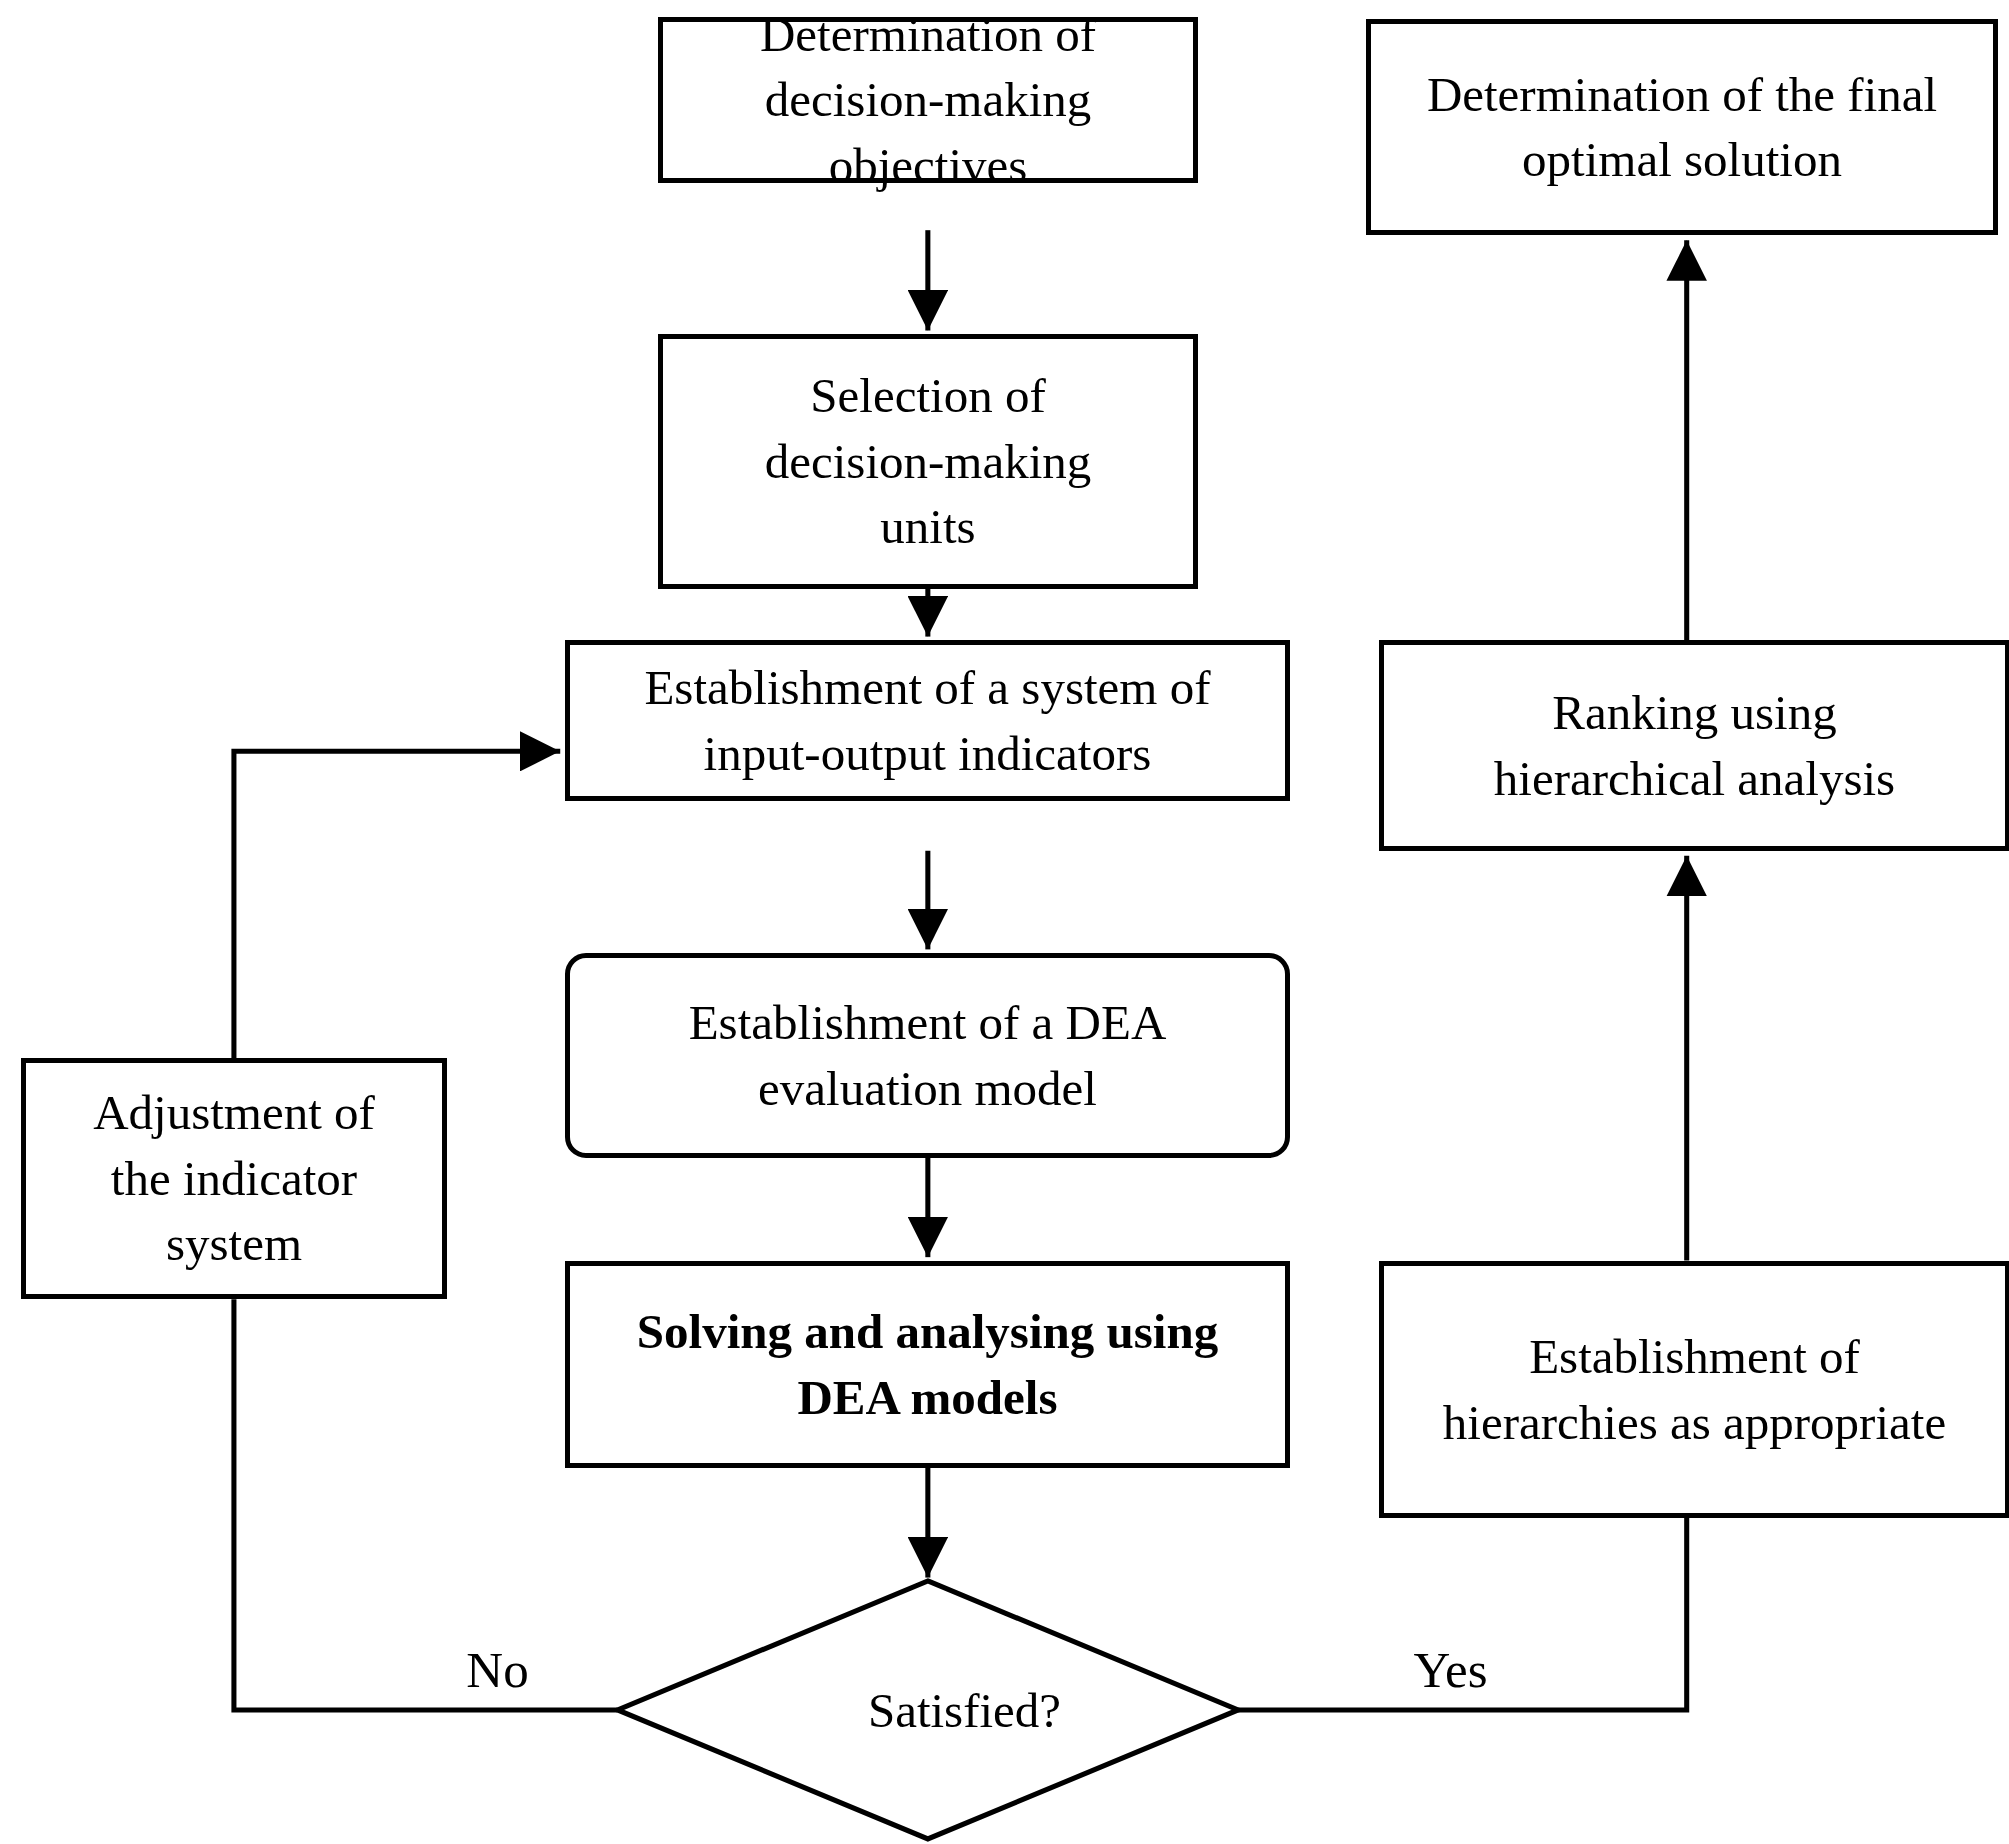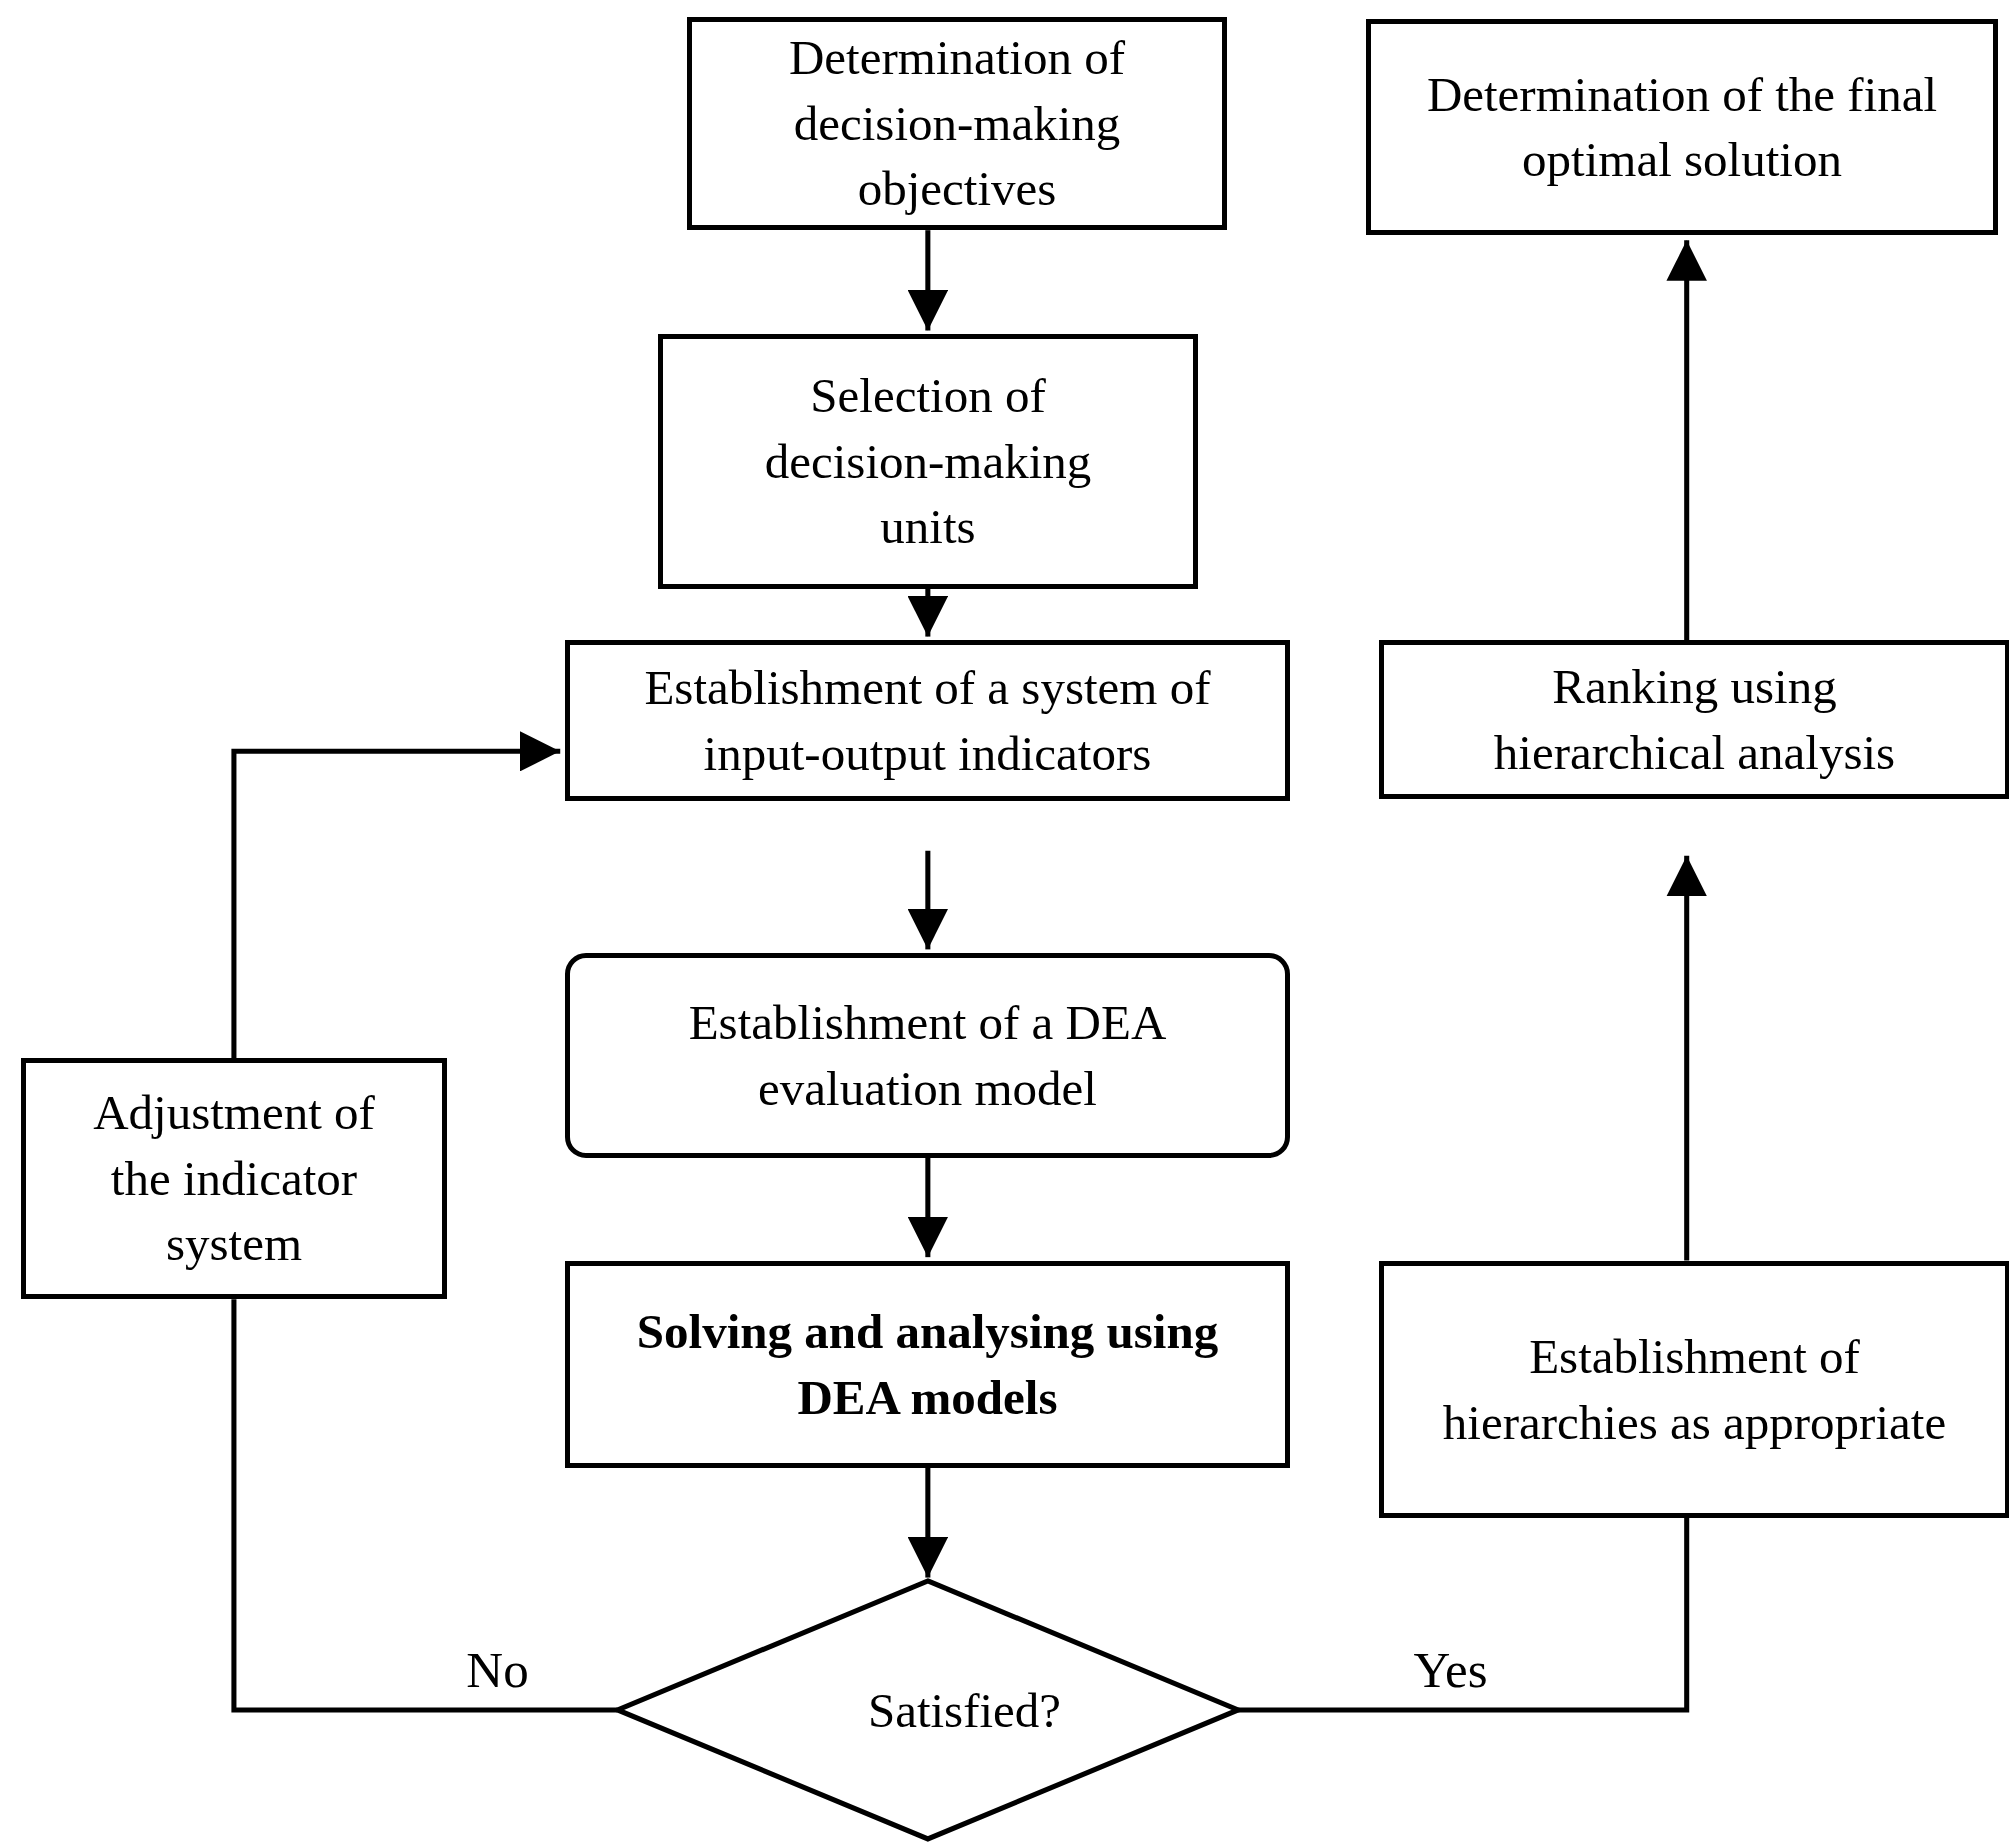--- a/index.html
+++ b/index.html
@@ -48,32 +48,32 @@
     position: absolute;
     display: flex;
     align-items: center;
     justify-content: center;
     text-align: center;
     font-size: 49px;
     background: transparent;
   }
 
   
-  #box-objectives   { left: 658px;  top: 17px;   width: 540px; height: 213px; margin-left: 29px; }
+  #box-objectives   { left: 658px;  top: 17px;   width: 540px; height: 166px; }
   #box-units        { left: 658px;  top: 334px;  width: 540px; height: 255px; }
   #box-indicators   { left: 565px;  top: 640px;  width: 725px; height: 161px; }
   #box-dea-model    { left: 565px;  top: 953px; width: 725px; height: 205px; border-radius: 21px; }
   #box-solving      { left: 565px;  top: 1261px; width: 725px; height: 207px; font-weight: bold; }
 
   
   #box-adjustment   { left: 21px;   top: 1058px; width: 426px; height: 241px; }
 
   
   #box-final        { left: 1366px; top: 19.4px;   width: 632px; height: 216px; }
-  #box-ranking      { left: 1379px; top: 640px;  width: 631px; height: 159px; }
+  #box-ranking      { left: 1379px; top: 640px;  width: 631px; height: 211px; }
   #box-hierarchies  { left: 1379px; top: 1261px; width: 631px; height: 257px; }
 
   
   #label-decision   { left: 796px;  top: 1672px; width: 337px; height: 76px; }
   #label-no         { left: 413px;  top: 1628px; width: 169px; height: 84px; }
   #label-yes        { left: 1366px; top: 1628px; width: 169px; height: 84px; }
 </style>
 </head>
 <body>
 

